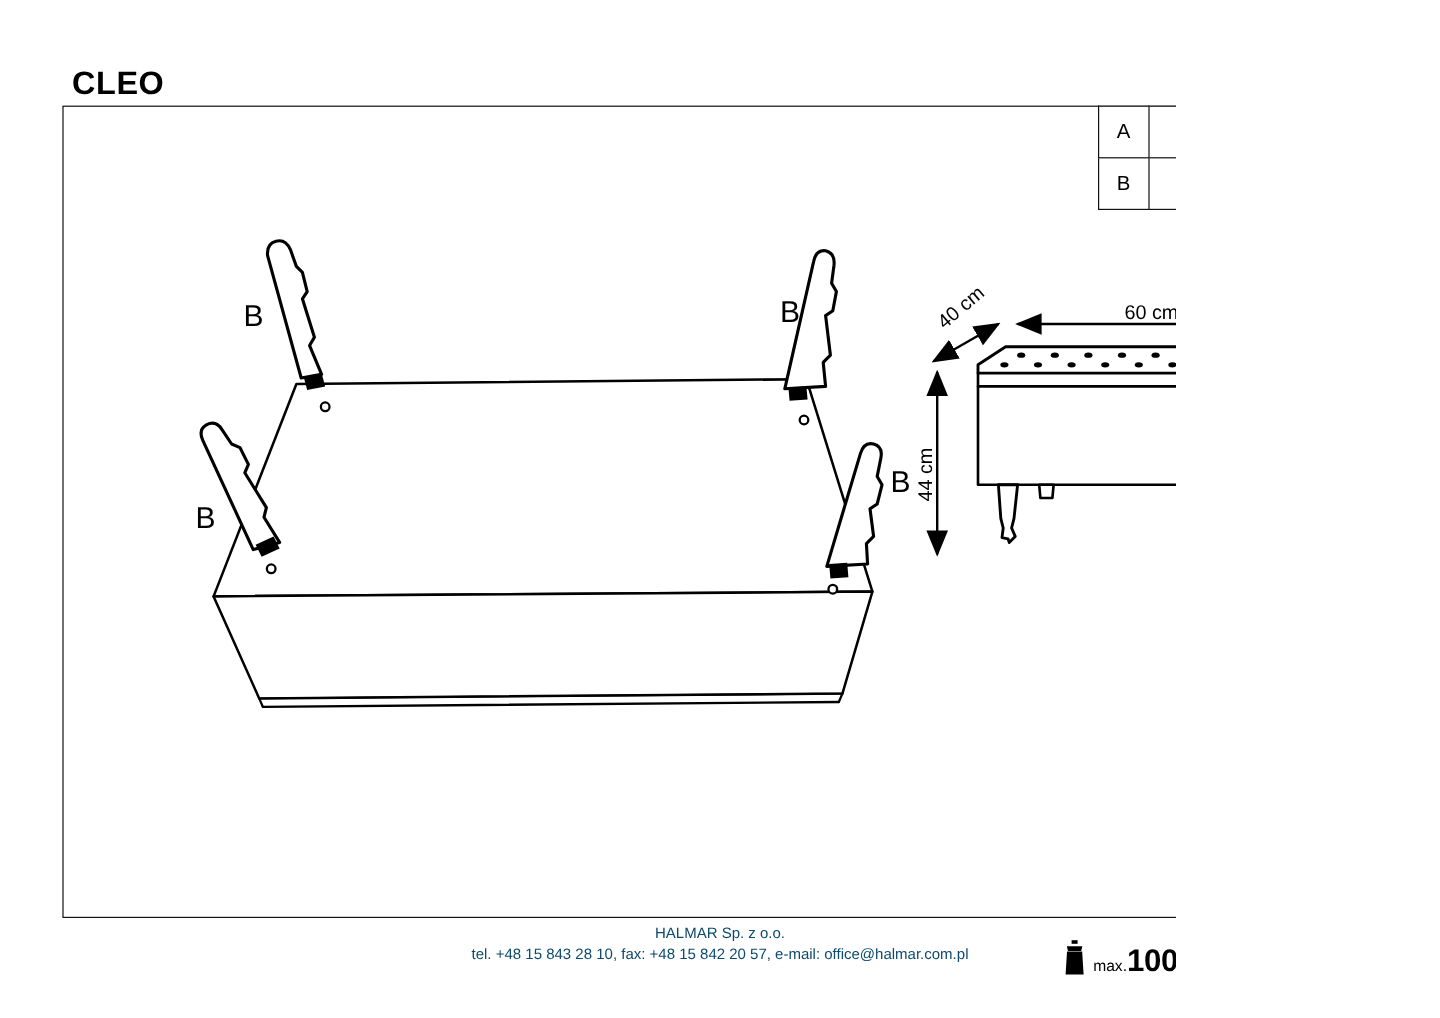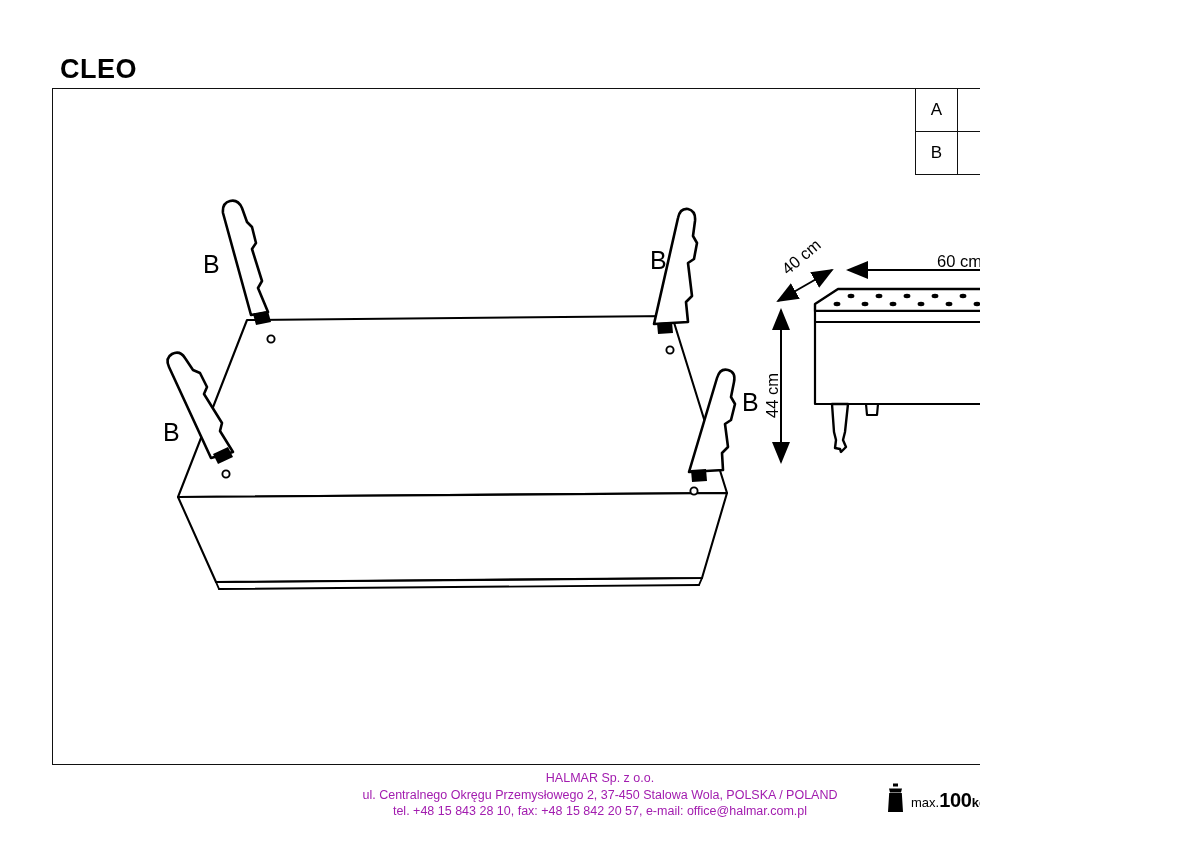--- a/index.html
+++ b/index.html
@@ -124,21 +124,21 @@
     display: flex;
     align-items: center;
     gap: 6px;
   }
   #maxload-text {
     font-size: 13px;
     font-family: "Liberation Sans", sans-serif;
     white-space: nowrap;
   }
   #maxload-text .big {
-    font-size: 20px;
+    font-size: 26px;
     font-weight: bold;
     letter-spacing: -0.3px;
   }
   #maxload-text .unit {
     font-size: 13px;
     font-weight: bold;
   }
 
   
   #version {
@@ -153,21 +153,21 @@
   
   #footer {
     position: absolute;
     left: 0;
     top: 770px;
     width: 1200px;
     text-align: center;
     font-size: 12.5px;
     line-height: 1.32;
     font-family: "Liberation Sans", sans-serif;
-    color: #a21caf;
+    color: #0c4a6e;
   }
   #footer div { white-space: nowrap; }
 </style>
 </head>
 <body>
 
 <div id="page">
 
   <div id="title">CLEO</div>
 
@@ -335,17 +335,16 @@
   <div class="dim-label" id="dim-depth-label">40 cm</div>
   <div class="dim-label" id="dim-height-label">44 cm</div>
 
   <div class="callout" id="callout-b1">B</div>
   <div class="callout" id="callout-b2">B</div>
   <div class="callout" id="callout-b3">B</div>
   <div class="callout" id="callout-b4">B</div>
 
   <div id="footer">
     <div>HALMAR Sp. z o.o.</div>
-    <div>ul. Centralnego Okręgu Przemysłowego 2, 37-450 Stalowa Wola, POLSKA / POLAND</div>
     <div>tel. +48 15 843 28 10, fax: +48 15 842 20 57, e-mail: office@halmar.com.pl</div>
   </div>
 
 </div>
 
 </body></html>

